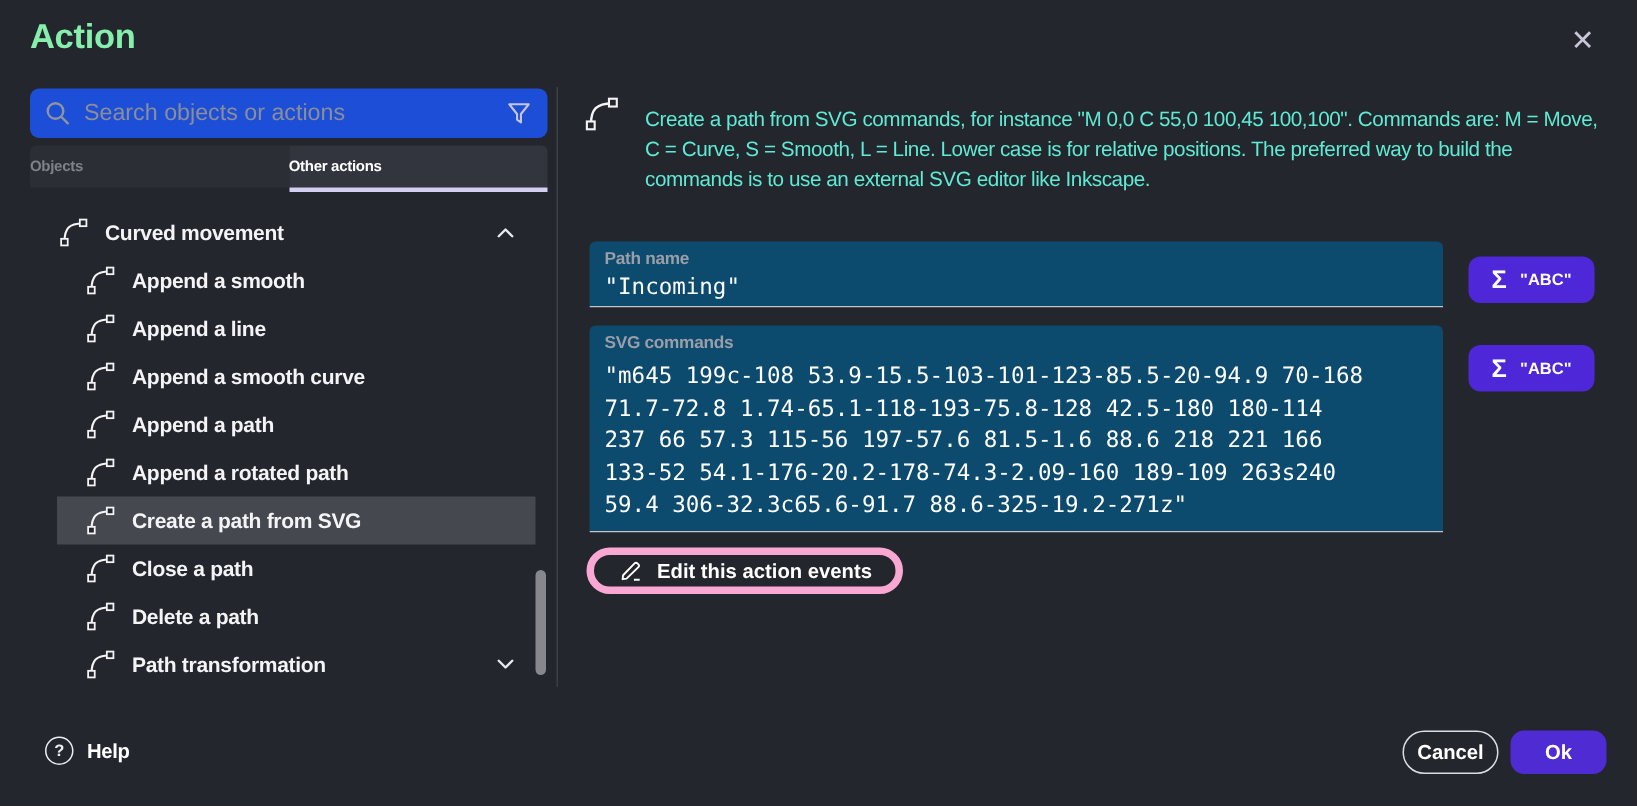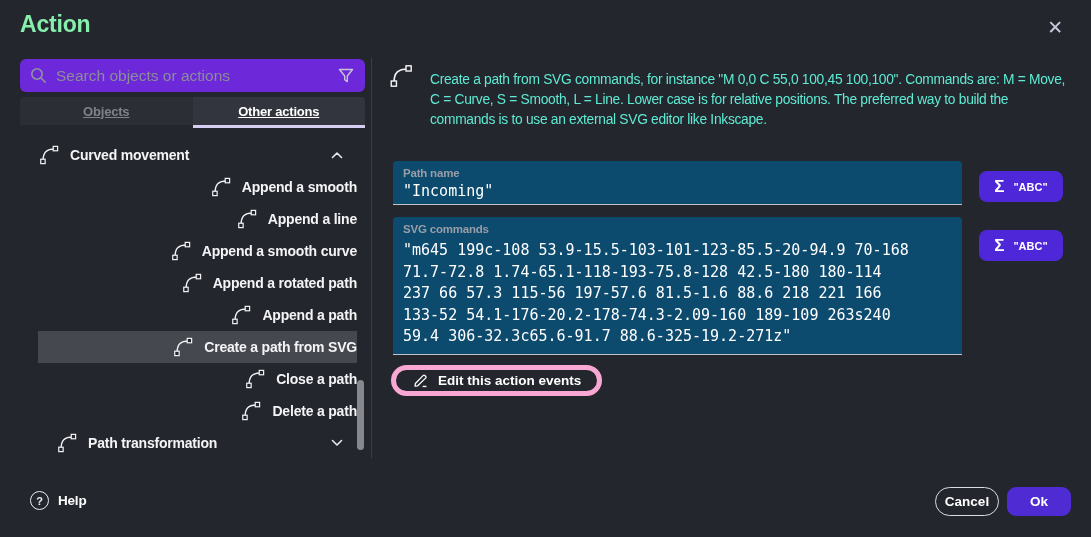--- a/index.html
+++ b/index.html
@@ -12,38 +12,38 @@
     position:relative;
   }
   .abs { position:absolute; }
 
   
   .dlg-title { left:20px; top:11px; font-size:23px; font-weight:700; color:#86efac; }
   .close-btn { left:1040px; top:12px; width:30px; height:30px; display:flex; align-items:center;
     justify-content:center; color:#c9c6da; font-size:19px; cursor:pointer; }
 
   
-  .search-bar { left:20px; top:59px; width:345px; height:33px; background:#6d28d9; border-radius:6px;
+  .search-bar { left:20px; top:59px; width:345px; height:33px; background:#1d4ed8; border-radius:6px;
     display:flex; align-items:center; padding:0 10px; }
   .search-bar svg { flex:0 0 auto; }
   .search-input { flex:1; background:transparent; border:none; outline:none; margin-left:9px;
     font-family:"Liberation Sans", sans-serif; font-size:15.5px; color:#e8e9ec; }
   .search-input::placeholder { color:#8b8e97; opacity:1; }
 
   
   .tabs { left:20px; top:97px; width:345px; height:31px; display:flex; }
-  .tab { width:50%; height:28px; display:flex; align-items:center; justify-content:center;
-    font-size:13px; font-weight:700; cursor:pointer;text-decoration:underline; }
+  .tab { width:50%; height:28px; display:flex; align-items:center; 
+    font-size:10px; font-weight:700; cursor:pointer; }
   .tab-objects { background:#2b2e35; color:#7e828a; border-radius:4px 0 0 0; }
   .tab-other { background:#32353d; color:#ffffff; border-radius:0 4px 0 0; position:relative; }
   .tab-underline { position:absolute; left:0; bottom:-3px; width:100%; height:3px; background:#d4cef1; }
 
   
   .action-list { left:20px; top:139px; width:337px; }
-  .row { height:32px; display:flex; align-items:center; cursor:pointer;justify-content:flex-end; }
+  .row { height:32px; display:flex; align-items:center; cursor:pointer; }
   .row .ic { width:22px; height:22px; flex:0 0 auto; margin-right:10px; }
   .row .lbl { font-size:14px; font-weight:600; color:#f4f4f6; white-space:nowrap; }
   .row-group { padding-left:18px; }
   .row-item { margin-left:18px; padding-left:18px; }
   .row-item.selected { background:#45484f; }
   .chev { margin-left:auto; margin-right:14px; width:12px; height:8px; flex:0 0 auto; }
 
   .scroll-thumb { left:357px; top:380px; width:7px; height:70px; background:#86888e; border-radius:4px; }
 
   .v-divider { left:371px; top:58px; width:1px; height:400px; background:#3b3e45; }
@@ -158,27 +158,27 @@
   <div class="row row-item">
     <svg class="ic" viewBox="0 0 24 24">
         <use href="#ic-curve"></use>
       </svg>
     <span class="lbl">Append a smooth curve</span>
   </div>
   <div class="row row-item">
     <svg class="ic" viewBox="0 0 24 24">
         <use href="#ic-curve"></use>
       </svg>
+    <span class="lbl">Append a path</span>
+  </div>
+  <div class="row row-item">
+    <svg class="ic" viewBox="0 0 24 24">
+        <use href="#ic-curve"></use>
+      </svg>
     <span class="lbl">Append a rotated path</span>
-  </div>
-  <div class="row row-item">
-    <svg class="ic" viewBox="0 0 24 24">
-        <use href="#ic-curve"></use>
-      </svg>
-    <span class="lbl">Append a path</span>
   </div>
   <div class="row row-item selected">
     <svg class="ic" viewBox="0 0 24 24">
         <use href="#ic-curve"></use>
       </svg>
     <span class="lbl">Create a path from SVG</span>
   </div>
   <div class="row row-item">
     <svg class="ic" viewBox="0 0 24 24">
         <use href="#ic-curve"></use>

